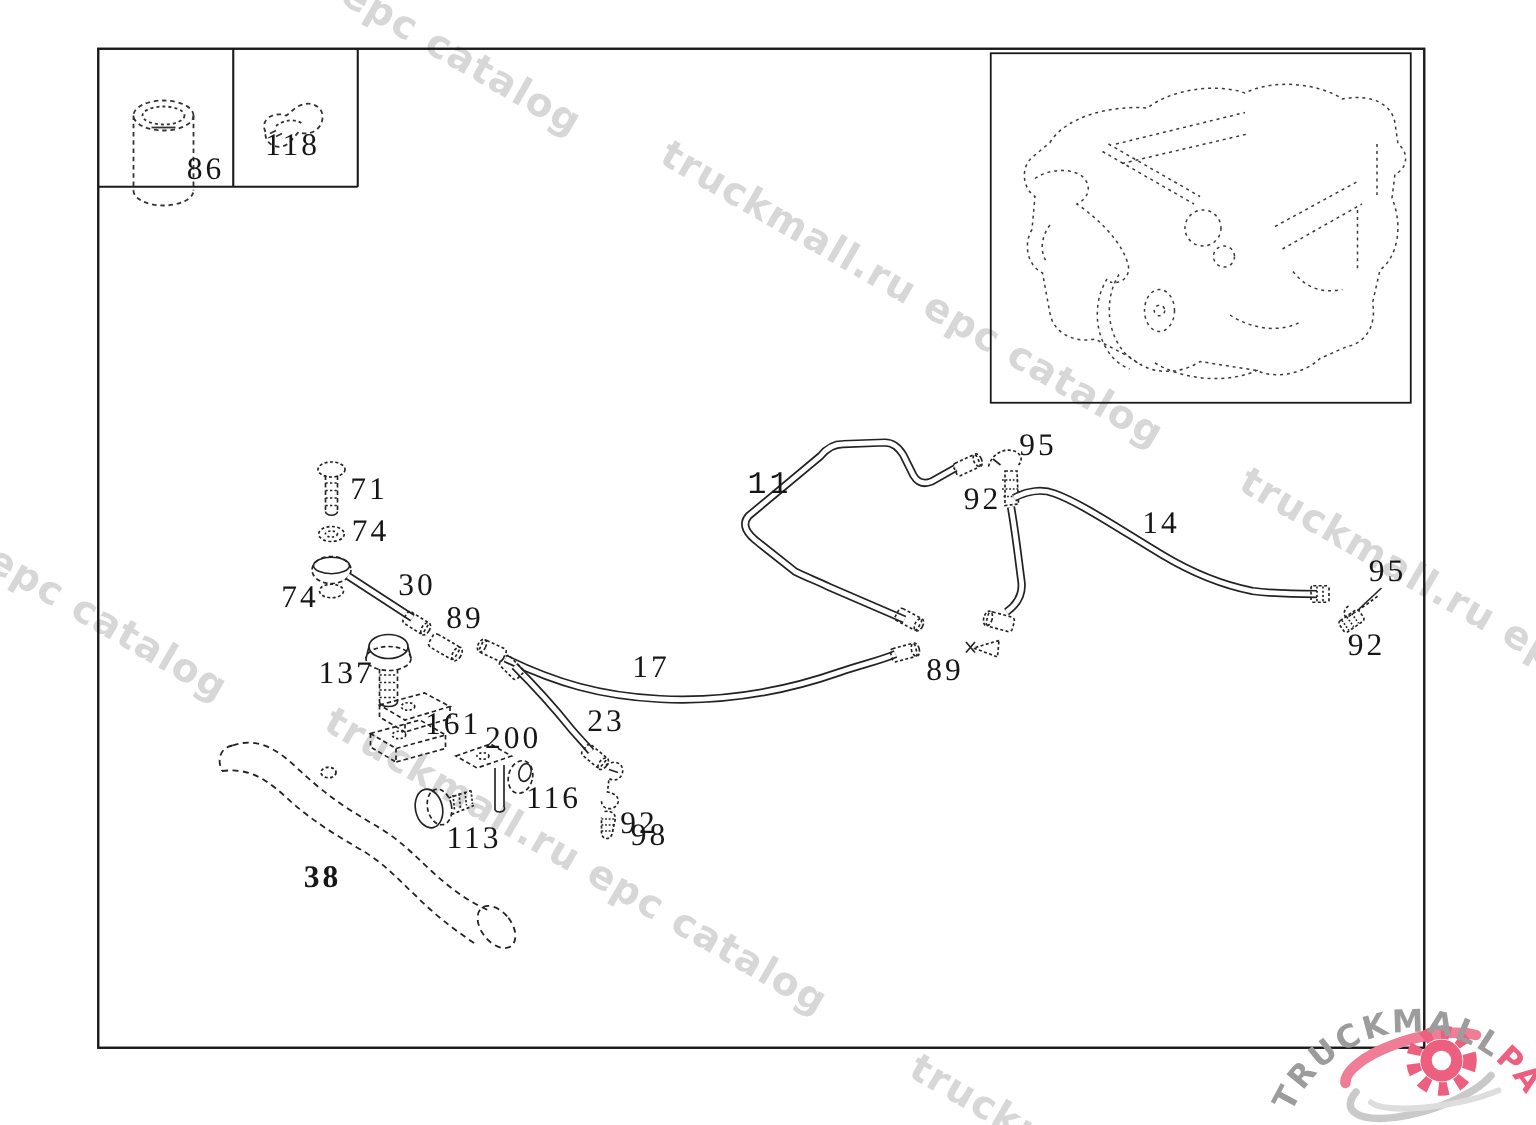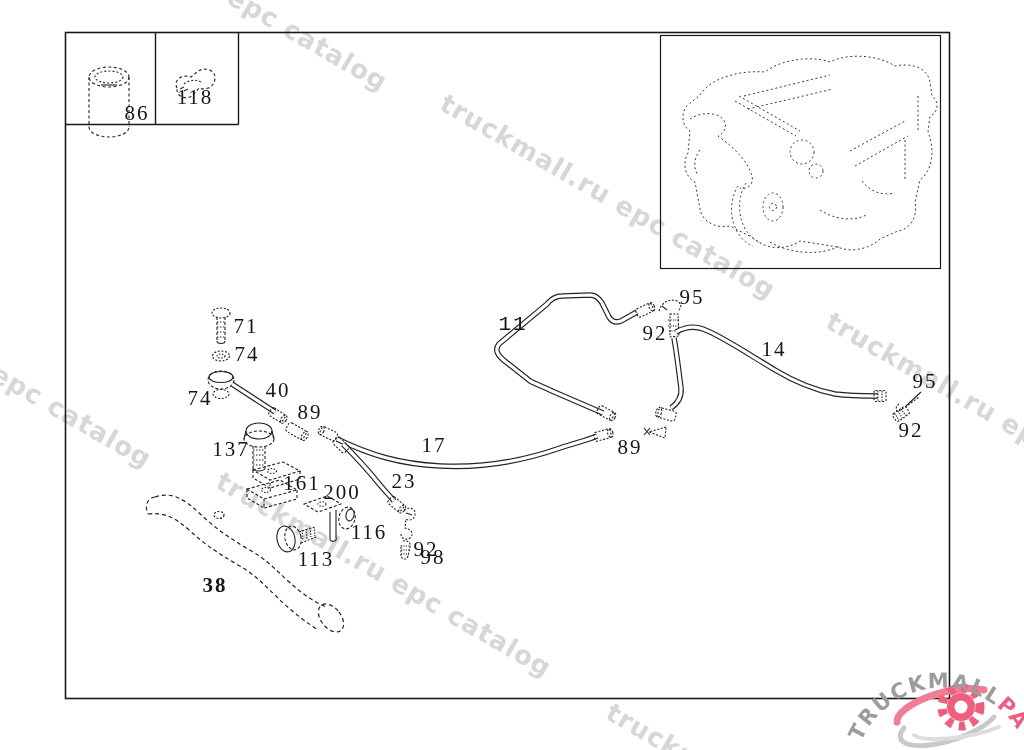--- a/index.html
+++ b/index.html
@@ -246,21 +246,21 @@
       </g>
     </g>
   </svg>
 
   <div>
       <div class="plabel" style="left: 137px; top: 113px;">86</div>
       <div class="plabel" style="left: 195px; top: 97px;">118</div>
       <div class="plabel" style="left: 246px; top: 326px;">71</div>
       <div class="plabel" style="left: 247px; top: 354px;">74</div>
       <div class="plabel" style="left: 200px; top: 398px;">74</div>
-      <div class="plabel" style="left: 278px; top: 390px;">40</div>
+      <div class="plabel" style="left: 278px; top: 390px;">30</div>
       <div class="plabel" style="left: 310px; top: 412px;">89</div>
       <div class="plabel" style="left: 231px; top: 449px;">137</div>
       <div class="plabel" style="left: 302px; top: 483px;">161</div>
       <div class="plabel" style="left: 342px; top: 492px;">200</div>
       <div class="plabel" style="left: 369px; top: 532px;">116</div>
       <div class="plabel" style="left: 316px; top: 559px;">113</div>
       <div class="plabel" style="left: 215px; top: 585px; font-weight: bold;">38</div>
       <div class="plabel" style="left: 404px; top: 481px;">23</div>
       <div class="plabel" style="left: 434px; top: 445px;">17</div>
       <div class="plabel" style="left: 433px; top: 522px; margin-top: 35px;">98</div>

